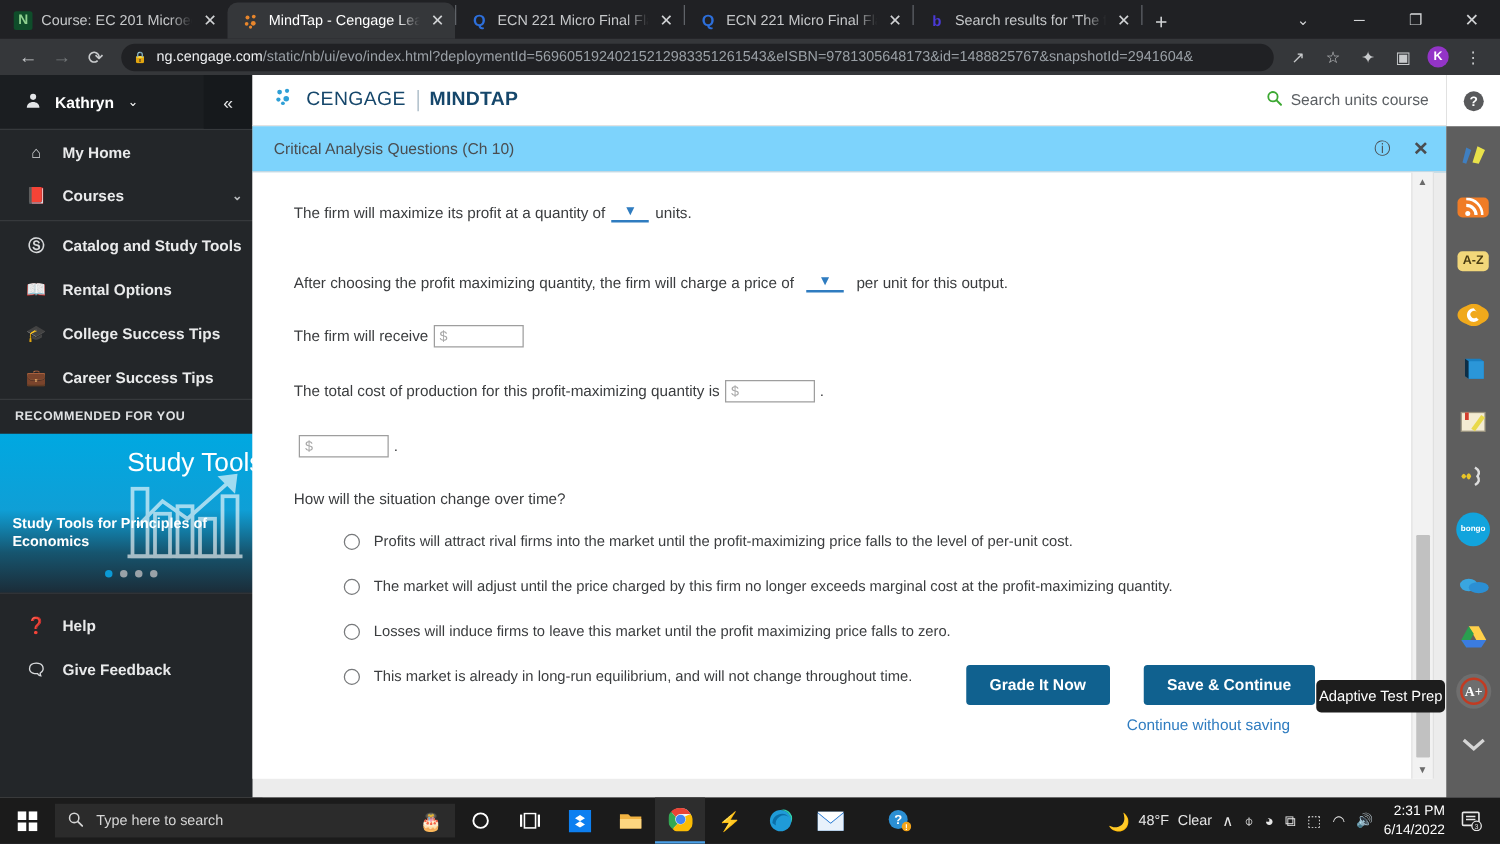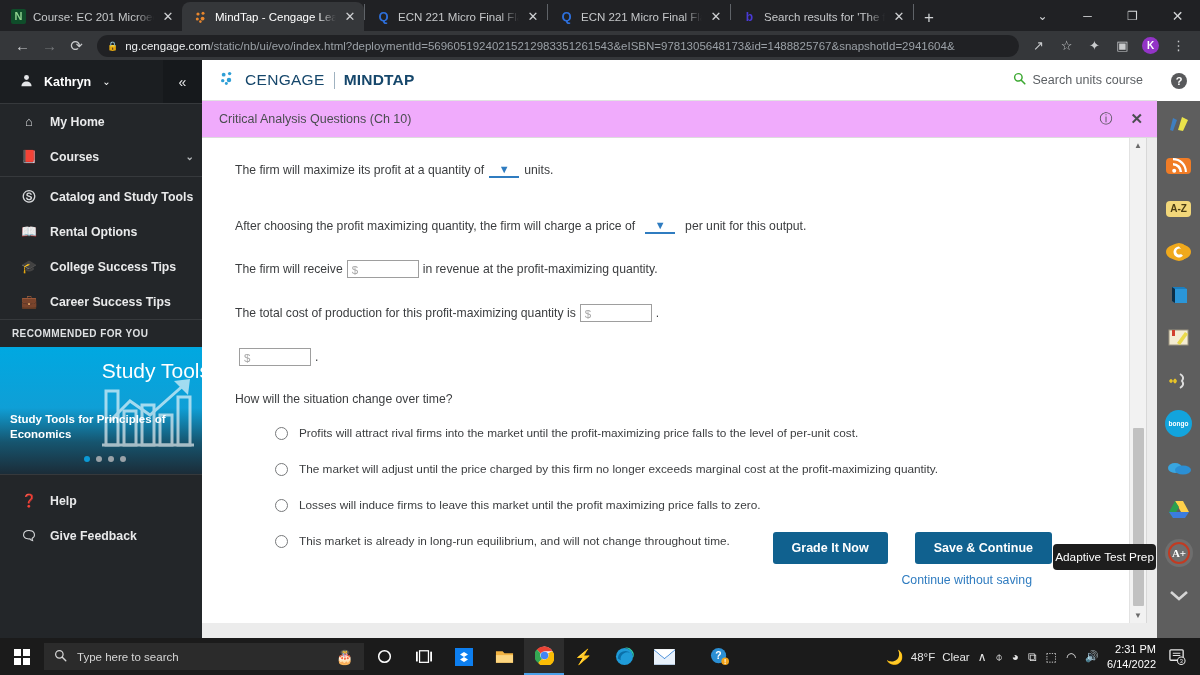--- a/index.html
+++ b/index.html
@@ -125,21 +125,21 @@
   }
   .brand { display: flex; align-items: center; gap: 9px; }
   .brand .cengage { color: #16476b; font-size: 15.5px; letter-spacing: .3px; }
   .brand .bar { width: 1px; height: 17px; background: #9fb2c0; }
   .brand .mindtap { color: #16476b; font-size: 15.5px; font-weight: bold; letter-spacing: .2px; }
   .search-course {
     margin-left: auto; display: flex; align-items: center; gap: 7px;
     color: #5b5f63; font-size: 12.5px;
   }
   .mt-sub {
-    height: 37px; background: #f0abfc; display: flex; align-items: center;
+    height: 37px; background: #7dd3fc; display: flex; align-items: center;
     padding: 0 14px 0 17px; border-bottom: 1px solid #dcdcdc;
     color: #4a4d50; font-size: 12.5px;
   }
   .mt-sub .acts { margin-left: auto; display: flex; align-items: center; gap: 18px; }
   .mt-sub .acts span { color: #4a4d50; font-size: 13px; }
   .mt-sub .acts .x { font-size: 15px; font-weight: bold; }
 
   .card {
     position: absolute; left: 0; top: 78px; width: 945px; height: 485px;
     background: #fff; border-right: 1px solid #d8d8d8;
@@ -434,21 +434,20 @@
 
           <div class="qline">
             <span>After choosing the profit maximizing quantity, the firm will charge a price of</span>
             <span class="ddslot" style="margin:0 10px;">▼</span>
             <span>per unit for this output.</span>
           </div>
 
           <div class="qline">
             <span>The firm will receive</span>
             <span class="txtbox">$</span>
-            <span>in revenue at the profit-maximizing quantity.</span>
           </div>
 
           <div class="qline">
             <span>The total cost of production for this profit-maximizing quantity is</span>
             <span class="txtbox w78">$</span>
             <span>.</span>
           </div>
 
           <div class="qline">
             <span class="txtbox w78">$</span>

